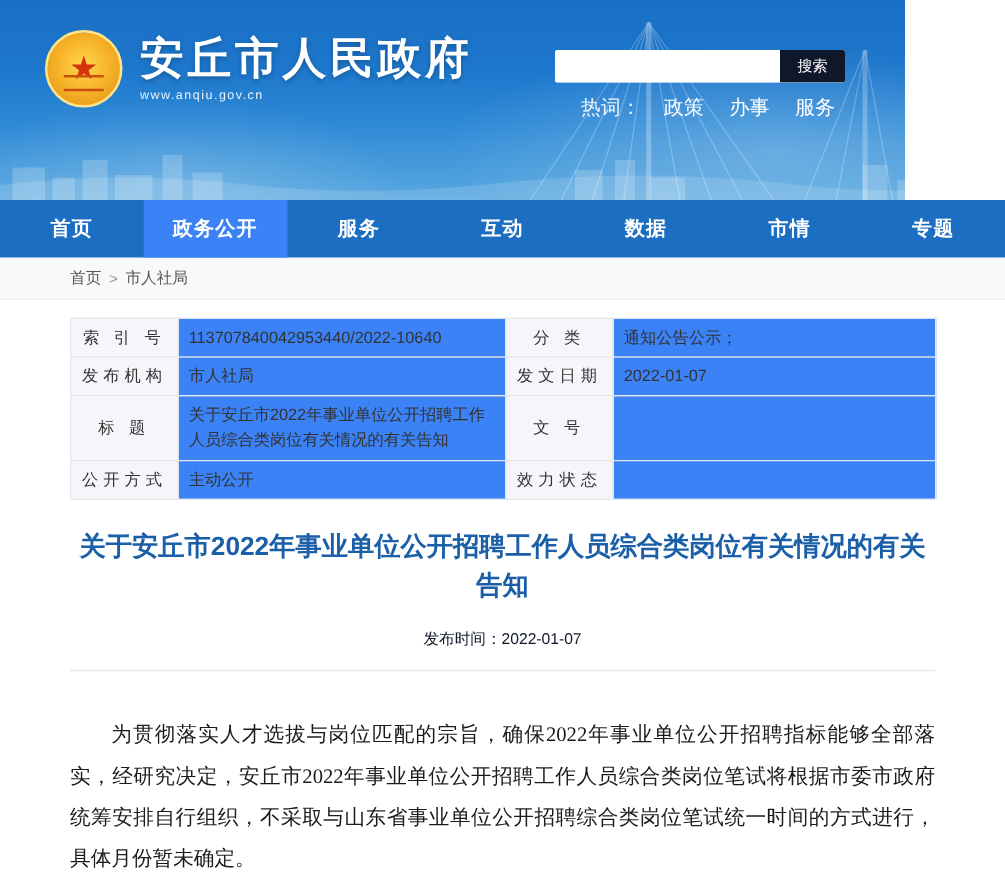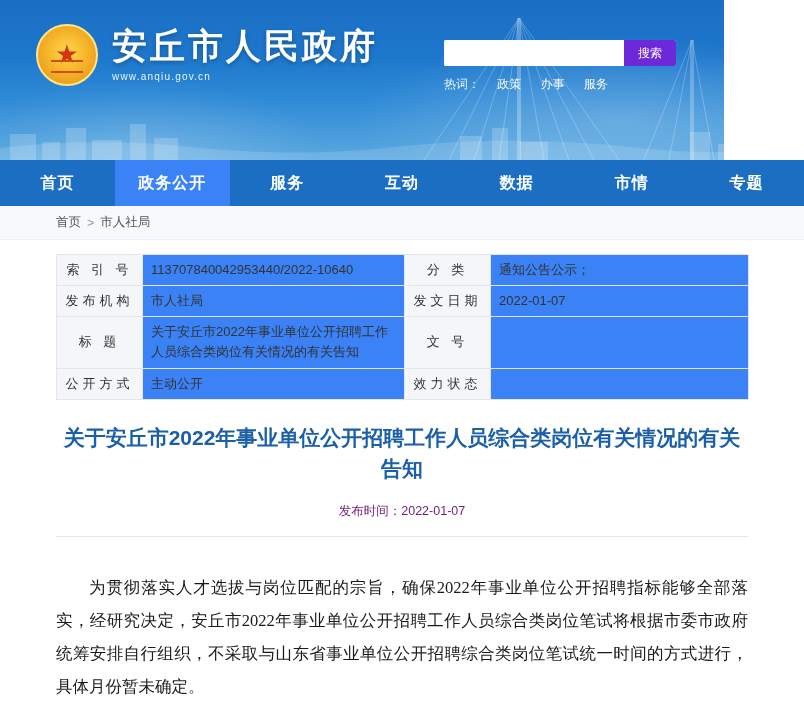--- a/index.html
+++ b/index.html
@@ -98,29 +98,30 @@
     outline: none;
     padding: 0 8px;
     font-size: 12px;
     font-family: "Liberation Sans", sans-serif;
     color: #333;
     background: #fff;
   }
   .search-btn {
     width: 52px;
     border: none;
-    background: #6d28d9;
+    background: #0f172a;
     color: #fff;
     font-size: 12px;
     cursor: pointer;
     font-family: "Liberation Sans", sans-serif;
   }
   .hot-words {
     margin-top: 10px;
-    font-size: 12px;
+    text-align: right;
+    font-size: 16px;
     color: #eaf4ff;
     white-space: nowrap;
   }
   .hot-words .hw-label { margin-right: 6px; }
   .hot-words a {
     color: #ffffff;
     text-decoration: none;
     margin: 0 8px;
   }
 
@@ -194,21 +195,21 @@
     color: #1a5fa8;
     text-align: center;
     font-weight: bold;
     line-height: 1.5;
     font-family: "Liberation Sans", sans-serif;
   }
   .pub-time {
     margin-top: 18px;
     text-align: center;
     font-size: 12.5px;
-    color: #701a75;
+    color: #0f172a;
   }
   .divider {
     margin: 16px 0 0 0;
     height: 1px;
     background: #e6e6e6;
   }
   .body-text {
     margin-top: 34px;
     font-size: 16.5px;
     color: #1a1a1a;

